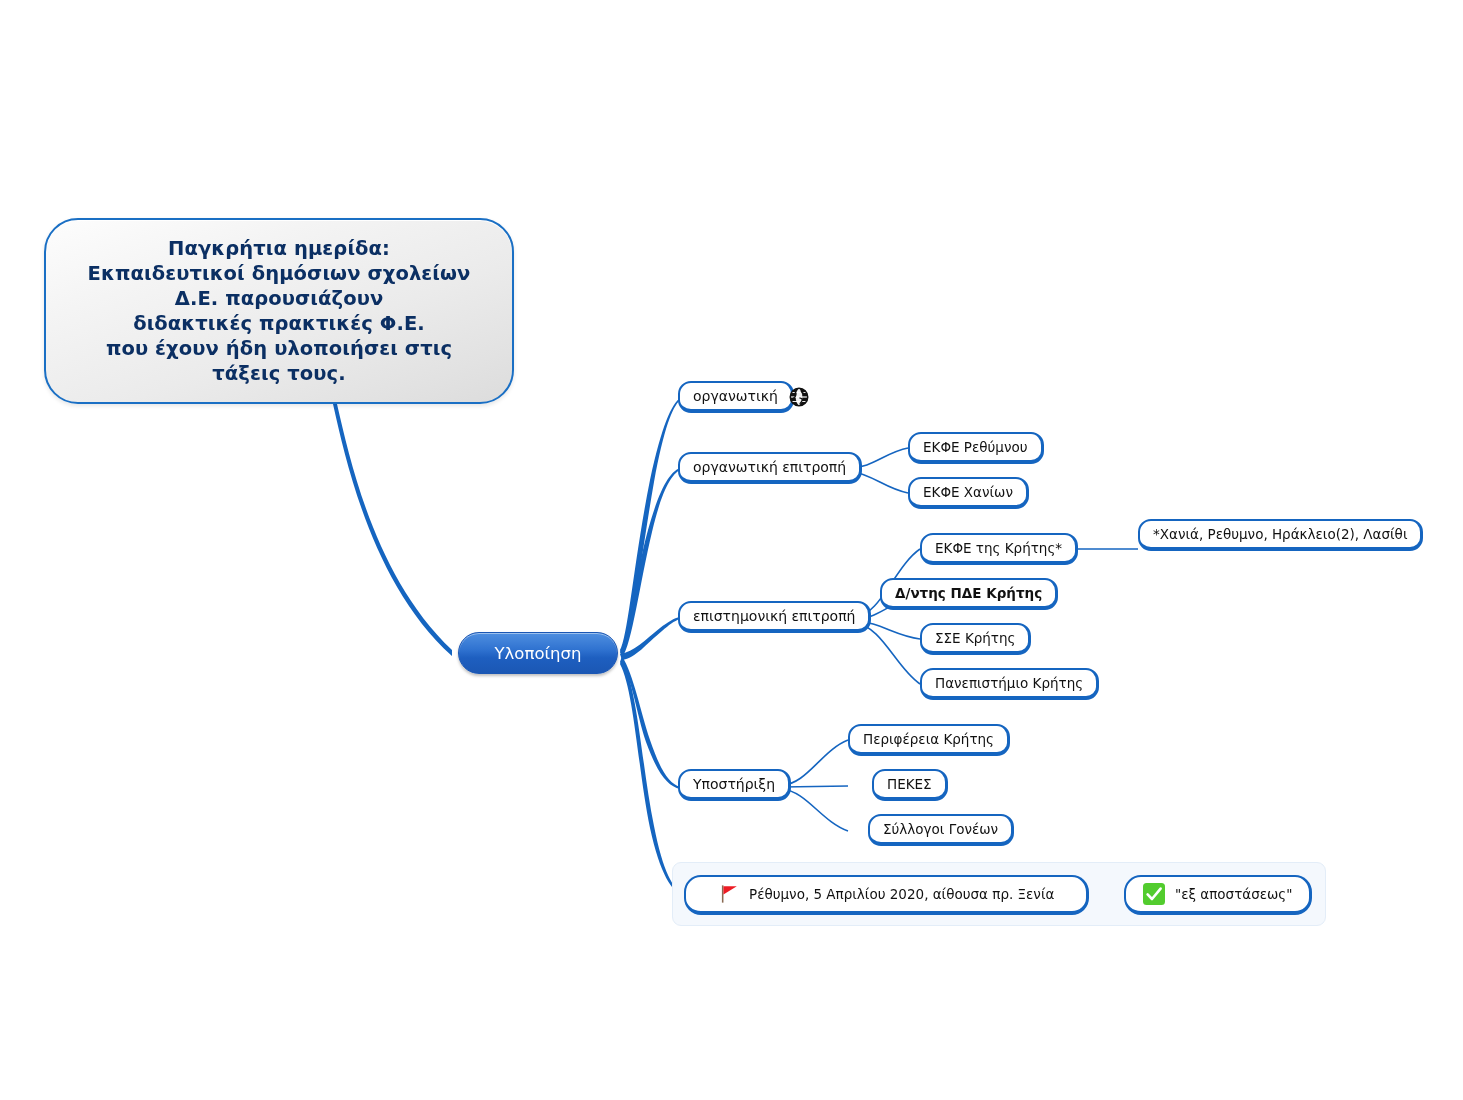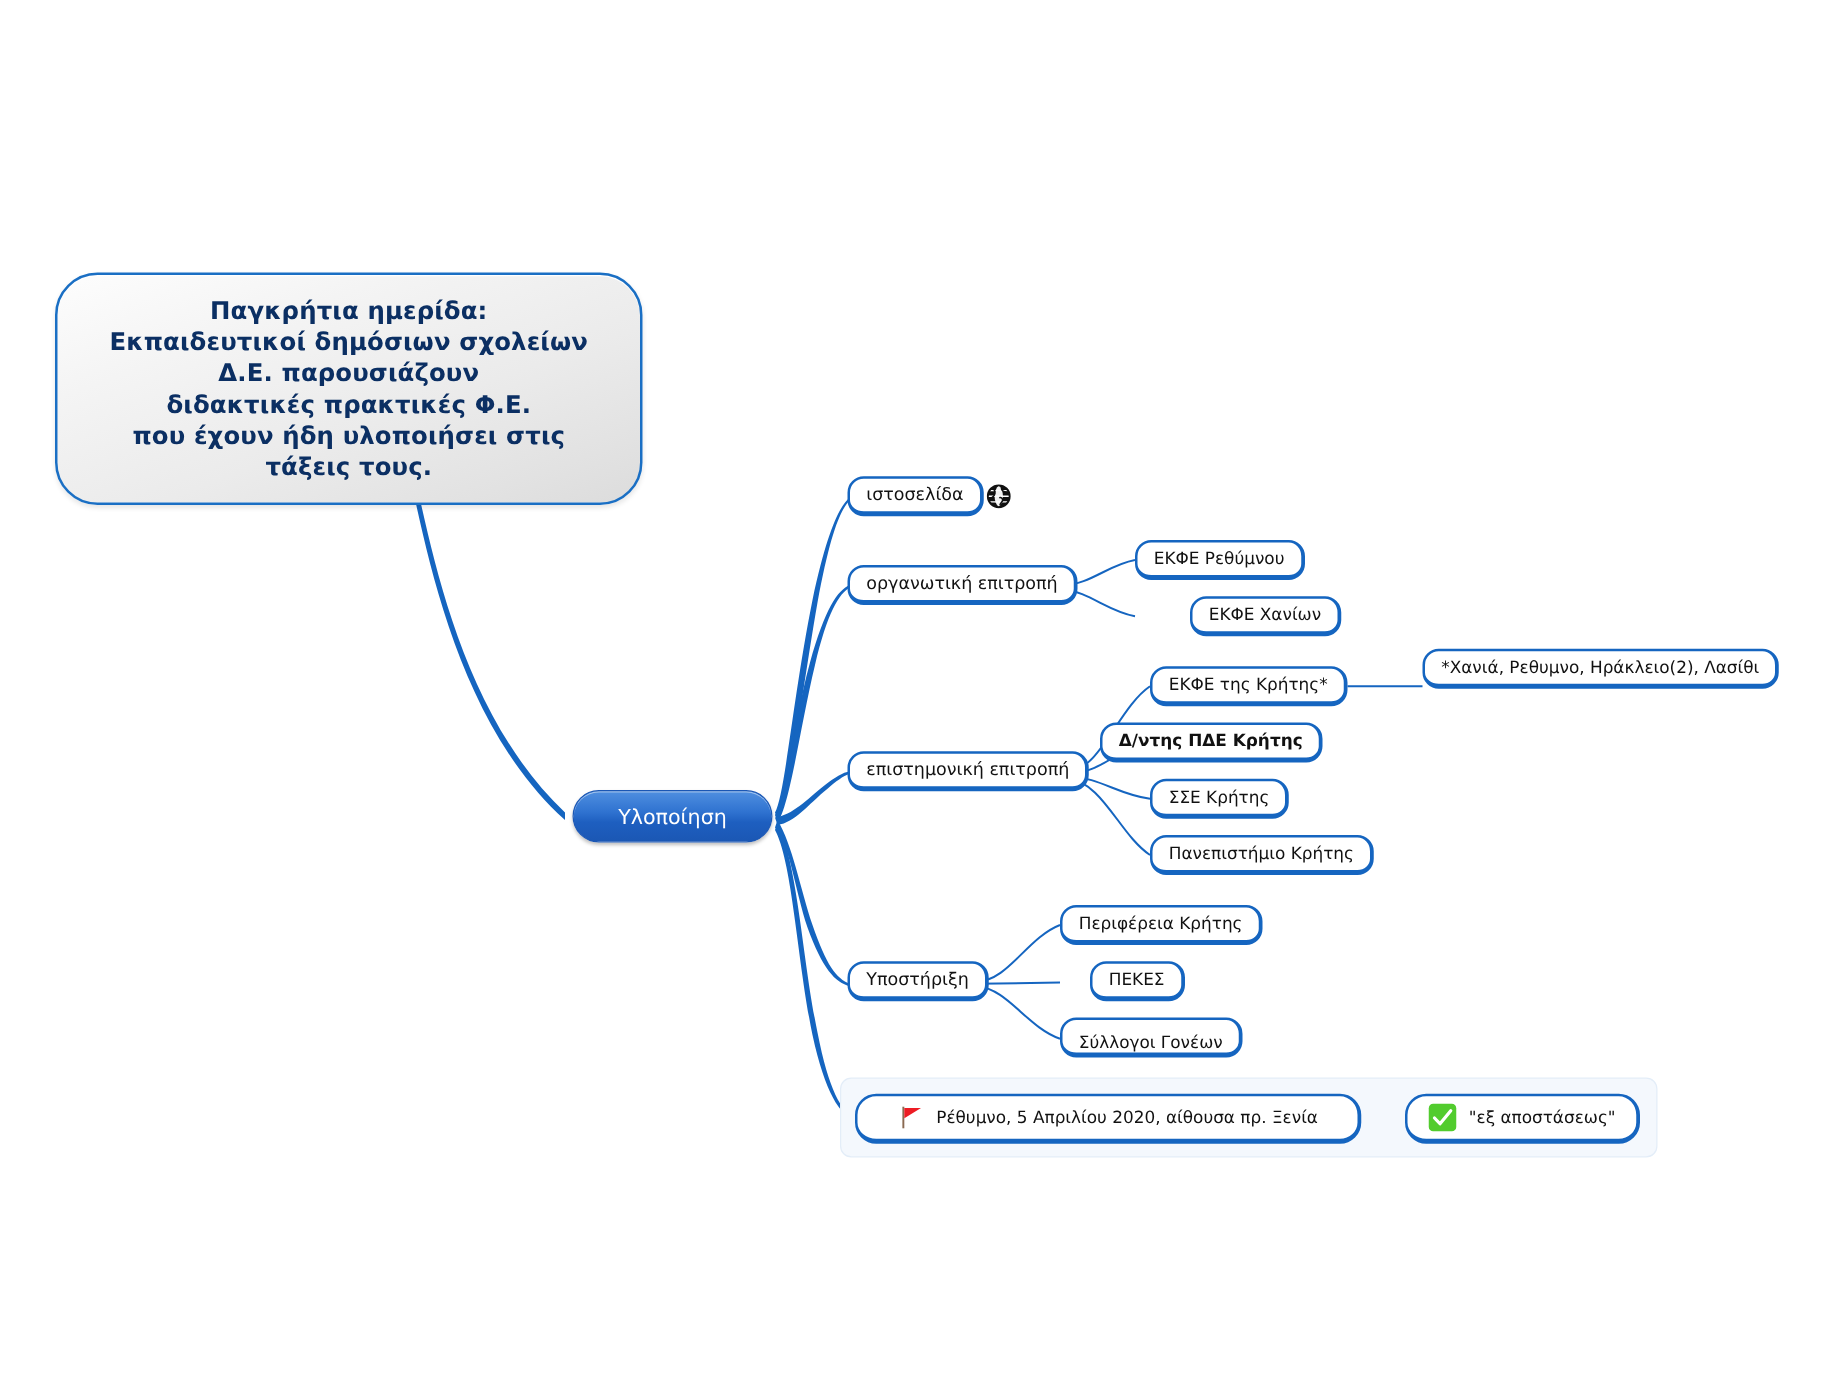--- a/index.html
+++ b/index.html
@@ -140,21 +140,21 @@
 διδακτικές πρακτικές Φ.Ε.
 που έχουν ήδη υλοποιήσει στις
 τάξεις τους.</div>
   </div>
 
   <div class="root-node">
     <span>Υλοποίηση</span>
   </div>
 
   <div class="node lvl1" style="left:678px;top:381px;">
-    <span class="label">ιστοσελίδα</span>
+    <span class="label">οργανωτική</span>
   </div>
 
   <svg class="globe-icon" style="left:789px;top:387px;" viewBox="0 0 24 24">
     <circle cx="12" cy="12" r="10.5" fill="#111111"></circle>
     <path d="M12 1.6c-2.6 2.4-4 6.1-4 10.4s1.4 8 4 10.4c2.6-2.4 4-6.1 4-10.4S14.6 4 12 1.6z" fill="#ffffff" opacity=".95"></path>
     <path d="M1.6 12h20.8" stroke="#ffffff" stroke-width="1.4" fill="none"></path>
     <path d="M3.2 6.6h17.6M3.2 17.4h17.6" stroke="#ffffff" stroke-width="1.1" fill="none"></path>
     <circle cx="12" cy="12" r="10.5" fill="none" stroke="#111111" stroke-width="1.8"></circle>
     <path d="M6.6 4.2c1.6 2 2.2 4.6 1.2 6.6-1 2-3 2.4-3.6 4.4" stroke="#111111" stroke-width="1.6" fill="none"></path>
     <path d="M15 2.8c-.8 2.2.4 4 2 4.6 1.6.6 3 .2 4 1.4" stroke="#111111" stroke-width="1.4" fill="none"></path>
@@ -169,21 +169,21 @@
     <span class="label">επιστημονική επιτροπή</span>
   </div>
 
   <div class="node lvl1" style="left:678px;top:769px;">
     <span class="label">Υποστήριξη</span>
   </div>
 
   <div class="node" style="left:908px;top:432px;">
     <span class="label">ΕΚΦΕ Ρεθύμνου</span>
   </div>
-  <div class="node" style="left:952px;top:477px;">
+  <div class="node" style="left:908px;top:477px;">
     <span class="label">ΕΚΦΕ Χανίων</span>
   </div>
 
   <div class="node" style="left:920px;top:533px;">
     <span class="label">ΕΚΦΕ της Κρήτης*</span>
   </div>
   <div class="node" style="left:880px;top:578px;font-weight:bold;">
     <span class="label">Δ/ντης ΠΔΕ Κρήτης</span>
   </div>
   <div class="node" style="left:920px;top:623px;">
@@ -196,21 +196,21 @@
   <div class="node" style="left:1138px;top:519px;">
     <span class="label">*Χανιά, Ρεθυμνο, Ηράκλειο(2), Λασίθι</span>
   </div>
 
   <div class="node" style="left:848px;top:724px;">
     <span class="label">Περιφέρεια Κρήτης</span>
   </div>
   <div class="node" style="left:848px;top:769px;margin-left:24px;">
     <span class="label">ΠΕΚΕΣ</span>
   </div>
-  <div class="node" style="left:848px;top:814px;align-items:flex-end;">
+  <div class="node" style="left:868px;top:814px;">
     <span class="label">Σύλλογοι Γονέων</span>
   </div>
 
   <div class="node" style="left:684px;top:875px;height:40px;border-radius:17px;padding:0 32px;">
     <svg class="flag-icon" viewBox="0 0 22 22">
       <rect x="3.2" y="1.5" width="1.7" height="19" fill="#8a6a52"></rect>
       <path d="M4.9 2.6 H19.6 L4.9 11.6 Z" fill="#ED1C24"></path>
     </svg>
     <span class="label">Ρέθυμνο, 5 Απριλίου 2020, αίθουσα πρ. Ξενία</span>
   </div>

